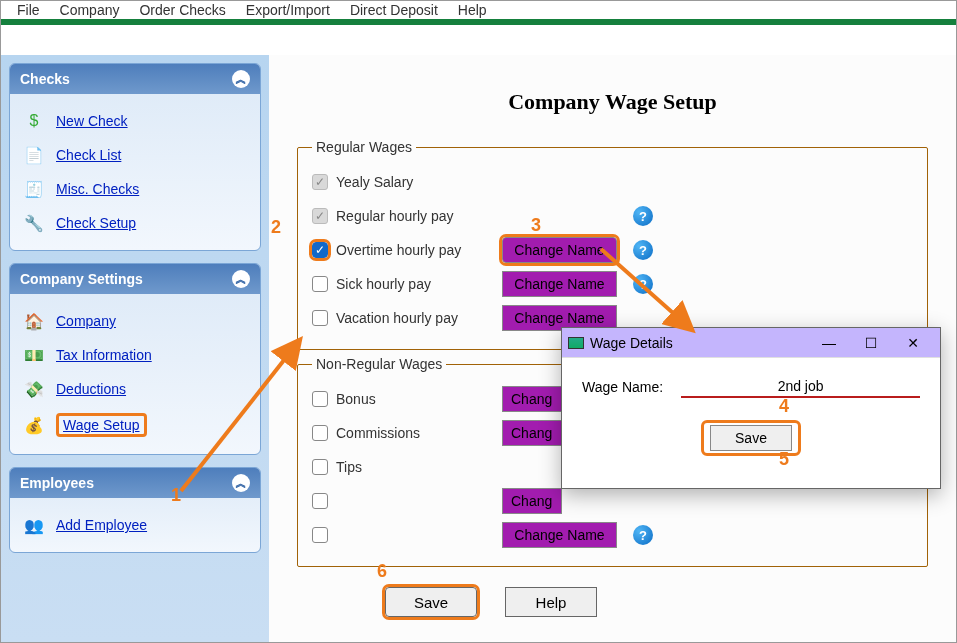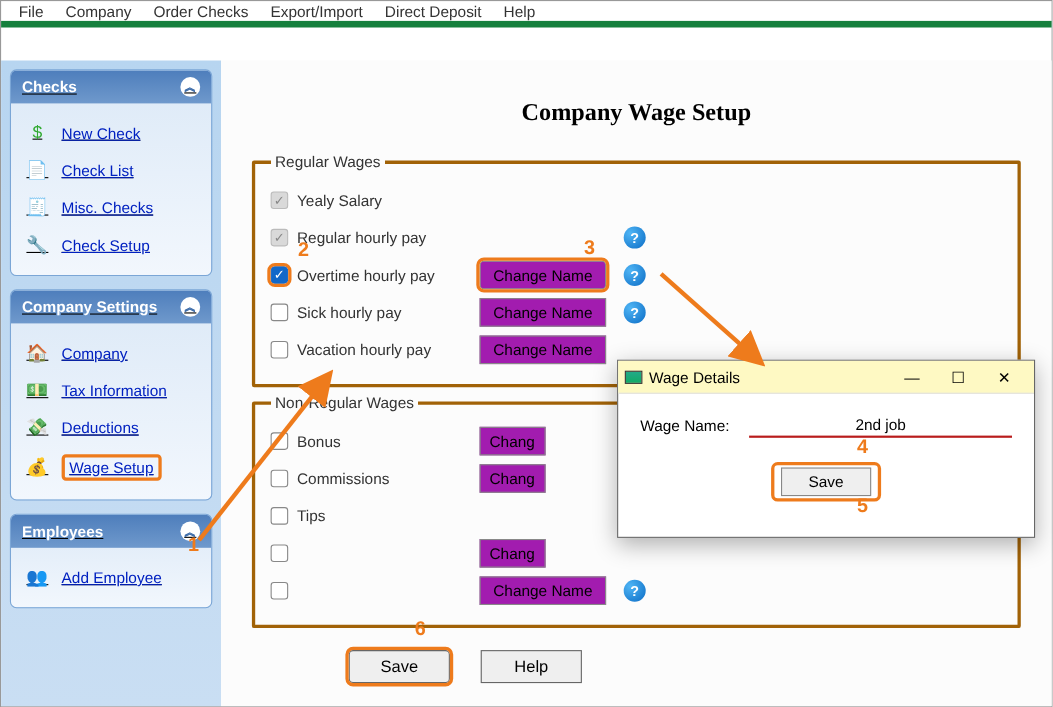--- a/index.html
+++ b/index.html
@@ -3,48 +3,48 @@
 <meta charset="utf-8">
 <style>
   * { box-sizing: border-box; font-family: "Segoe UI", Tahoma, sans-serif; }
   html, body { margin:0; padding:0; width:957px; height:643px; overflow:hidden; background:#f0f0f0; }
   .window { width:957px; height:643px; background:#fff; border:1px solid #999; position:relative; }
   .titlebar { height:28px; display:flex; align-items:center; padding:0 8px; font-size:13px; color:#555; background:#fff; border-bottom:1px solid #eee; }
   .app-icon { width:16px; height:12px; background:linear-gradient(#2a8,#1a6); border:1px solid #333; margin-right:6px; display:inline-block; }
   .menubar { height:24px; display:flex; align-items:center; padding:0 6px; font-size:14px; color:#333; gap:0; border-bottom:6px solid #15803d; }
   .menubar span { padding:3px 10px; }
   .body-area { position:absolute; top:54px; left:0; right:0; bottom:0; display:flex; }
-  .sidebar { width:200px; padding:8px; background:linear-gradient(180deg,#b7d5f0 0%, #c9def3 100%); overflow:hidden;text-decoration:underline; }
+  .sidebar { width:268px; padding:8px; background:linear-gradient(180deg,#b7d5f0 0%, #c9def3 100%); overflow:hidden; }
   .panel { border:1px solid #7ba6d6; border-radius:6px; margin-bottom:12px; background:linear-gradient(180deg,#dce9f7,#f2f7fd); overflow:hidden; }
   .panel-header { background:linear-gradient(180deg,#4e7ebc,#6f99cc); color:#fff; font-weight:bold; font-size:14px; padding:6px 10px; display:flex; justify-content:space-between; align-items:center; }
   .collapse-btn { width:18px; height:18px; border-radius:50%; background:#fff; color:#3a6aa8; font-size:11px; display:flex; align-items:center; justify-content:center; font-weight:bold; }
   .panel-body { padding:10px 6px 10px 10px; }
   .side-item { display:flex; align-items:center; gap:12px; padding:7px 4px; }
   .side-icon { width:20px; height:20px; display:inline-flex; align-items:center; justify-content:center; font-size:16px; }
   .side-link { color:#0020c0; text-decoration:underline; font-size:14px; cursor:pointer; }
   .side-link.selected { border:3px solid #ee7b1c; border-radius:4px; padding:1px 4px; text-decoration:underline; }
   .content { flex:1; position:relative; background:#fcfcfc; padding:18px 28px; overflow:hidden; }
   .page-title { text-align:center; font-family:"Times New Roman",serif; font-weight:bold; font-size:22px; margin:16px 0 24px; color:#000; }
-  fieldset { border:3px solid #a16207; border-radius:2px; padding:10px 14px 14px; margin:0 0 6px 0; }
+  fieldset { border:1px solid #a16207; border-radius:2px; padding:10px 14px 14px; margin:0 0 6px 0; }
   legend { font-size:14px; color:#333; padding:0 4px; }
   .wage-row { display:flex; align-items:center; height:34px; gap:10px; }
   .wage-label { font-size:14px; color:#333; width:180px; display:flex; align-items:center; gap:8px; }
   .cb { width:16px; height:16px; border:1px solid #888; border-radius:3px; background:#fff; display:inline-flex; align-items:center; justify-content:center; font-size:12px; color:#fff; }
   .cb.checked { background:#1268c9; border-color:#1268c9; }
   .cb.disabled { background:#d9d9d9; border-color:#bbb; color:#888; }
   .cb.highlight { outline:3px solid #ee7b1c; border-radius:4px; }
   .chg-btn { width:115px; height:26px; border:1px solid #888; background:#a21caf; font-size:14px; display:inline-flex; align-items:center; justify-content:center; cursor:pointer; }
   .chg-btn.hl { outline:3px solid #ee7b1c; border-radius:4px; }
   .help-dot { width:20px; height:20px; border-radius:50%; background:radial-gradient(circle at 30% 30%,#4fb5f5,#0b6cc5); color:#fff; font-weight:bold; font-size:13px; display:inline-flex; align-items:center; justify-content:center; margin-left:6px; }
   .btn-row { display:flex; gap:28px; margin:20px 0 0 88px; }
   .big-btn { width:92px; height:30px; border:1px solid #666; background:#efefef; font-size:15px; display:inline-flex; align-items:center; justify-content:center; cursor:pointer; }
   .big-btn.hl { outline:3px solid #ee7b1c; border-radius:4px; }
   .callout { position:absolute; font-weight:bold; font-size:18px; color:#ee7b1c; pointer-events:none; }
   .dialog { position:absolute; top:326px; left:560px; width:380px; height:162px; background:#fff; border:1px solid #666; box-shadow:0 6px 20px rgba(0,0,0,.3); }
-  .dlg-title { height:30px; background:#fef9c3; display:flex; align-items:center; padding:0 6px; border-bottom:1px solid #e0e0e0; }
+  .dlg-title { height:30px; background:#c4b5fd; display:flex; align-items:center; padding:0 6px; border-bottom:1px solid #e0e0e0; }
   .dlg-title .app-icon { margin-right:6px; }
   .dlg-title-text { font-size:14px; flex:0 0 auto; }
   .dlg-ctrls { margin-left:auto; display:flex; gap:0; }
   .dlg-ctrl { width:42px; height:28px; display:flex; align-items:center; justify-content:center; font-size:14px; cursor:pointer; font-family:Arial,sans-serif; }
   .dlg-body { padding:18px 20px; }
   .field-row { display:flex; align-items:center; gap:18px; }
   .field-label { font-size:14px; }
   .field-input { flex:1; border:none; border-bottom:2px solid #b91c1c; font-size:14px; padding:2px 2px; outline:none;text-align:center; }
   .field-hl { border:3px solid #ee7b1c; border-radius:6px; padding:2px 6px; display:inline-block; }
   .dlg-btn-row { margin-top:22px; display:flex; justify-content:center; gap:8px; align-items:center; }

